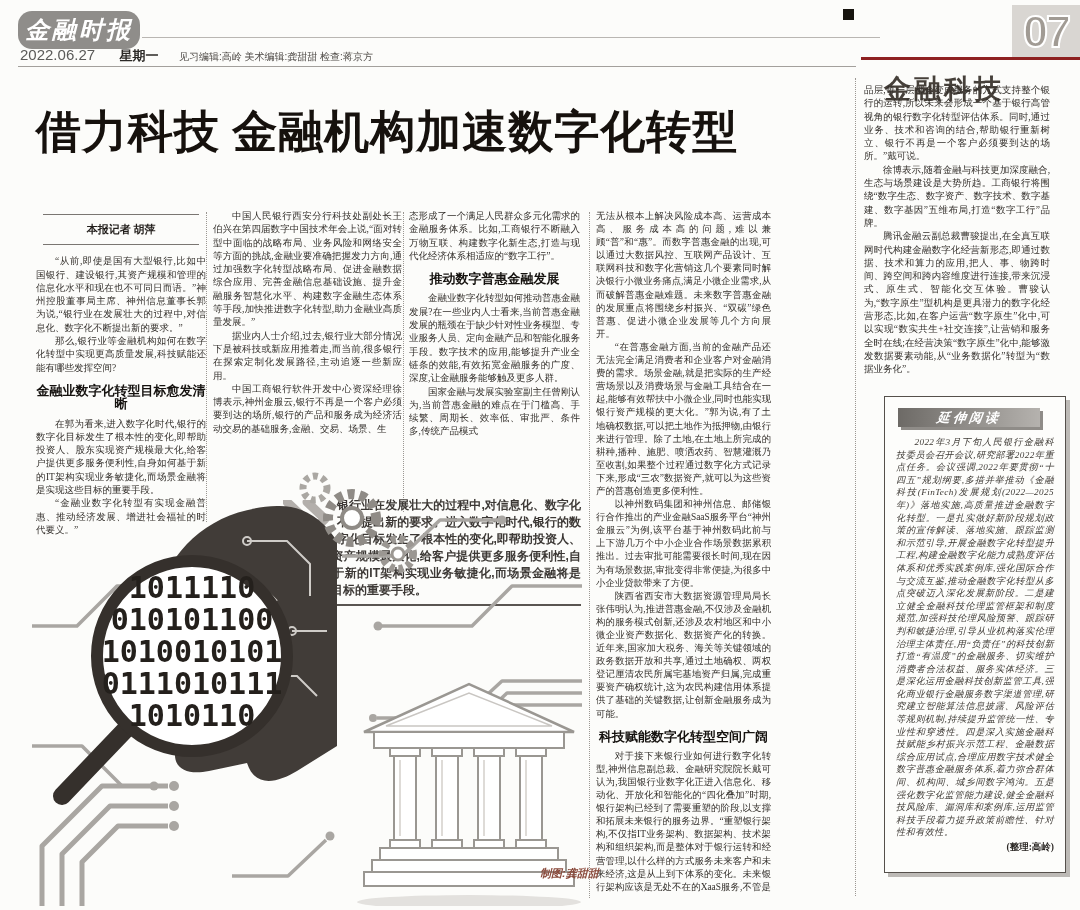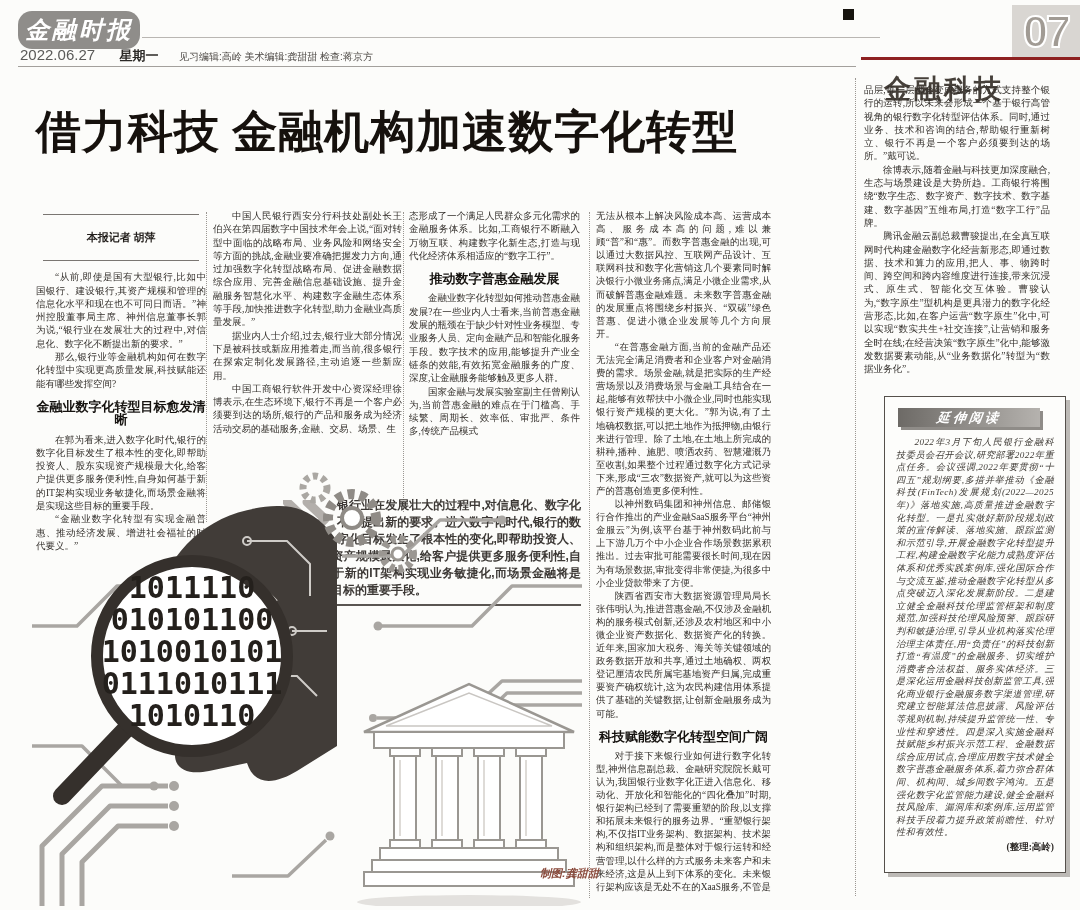--- a/index.html
+++ b/index.html
@@ -31,21 +31,21 @@
   .col p{margin:0;text-indent:2em;}
   .col p.cont{text-indent:0;}
   .subhead{font-family:"Liberation Sans","DejaVu Sans",sans-serif;font-weight:bold;font-size:13px;color:#15120f;
         text-align:center;text-indent:0 !important;margin:9px 0 7px !important;}
   #col1{left:36px;width:170px;}
   #col2{left:213px;width:189px;}
   #col3{left:409px;width:171px;}
   #col4{left:596px;width:175px;height:685px;overflow:hidden;font-size:9.4px;line-height:13.1px;}
   #col5{left:864px;top:84px;width:186px;}
   .byline{width:156px;margin:4px auto 10px;text-align:center;font-size:11px;font-weight:bold;color:#211d1a;
-        border-top:1px solid #7a7672;border-bottom:1px solid #7a7672;padding:16px 0;text-indent:0 !important;}
+        border-top:1px solid #7a7672;border-bottom:1px solid #7a7672;padding:8px 0;text-indent:0 !important;}
   .vrule{position:absolute;width:0;border-left:1px dotted #9b9792;}
   #vr1{left:206px;top:212px;height:310px;}
   #vr2{left:403px;top:212px;height:300px;}
   #vr3{left:589px;top:212px;height:686px;}
   #vr4{left:855px;top:78px;height:818px;}
   
   .pullquote{position:absolute;left:283px;top:497px;width:298px;font-family:"Liberation Sans","DejaVu Sans",sans-serif;
         font-size:12px;line-height:17px;font-weight:bold;color:#3c3835;text-align:justify;}
   .pq-chev{float:left;width:46px;height:38px;margin:3px 8px 2px 0;}
   .pq-rule{margin-left:35px;margin-top:5px;border-top:2px solid #5a5551;}
@@ -100,21 +100,21 @@
     <div>
         <p>在郭为看来,进入数字化时代,银行的数字化目标发生了根本性的变化,即帮助投资人、股东实现资产规模最大化,给客户提供更多服务便利性,自身如何基于新的IT架构实现业务敏捷化,而场景金融将是实现这些目标的重要手段。</p>
         <p>“金融业数字化转型有实现金融普惠、推动经济发展、增进社会福祉的时代要义。”</p>
       </div>
   </div>
 
   <div class="col" id="col2">
     <div>
         <p>中国人民银行西安分行科技处副处长王伯兴在第四届数字中国技术年会上说,“面对转型中面临的战略布局、业务风险和网络安全等方面的挑战,金融业要准确把握发力方向,通过加强数字化转型战略布局、促进金融数据综合应用、完善金融信息基础设施、提升金融服务智慧化水平、构建数字金融生态体系等手段,加快推进数字化转型,助力金融业高质量发展。”</p>
         <p>据业内人士介绍,过去,银行业大部分情况下是被科技或新应用推着走,而当前,很多银行在探索定制化发展路径,主动追逐一些新应用。</p>
-        <p>中国工商银行软件开发中心资深经理徐博表示,在生态环境下,银行不再是一个客户必须要到达的场所,银行的产品和服务成为经济活动交易的基础服务,金融、交易、场景、生</p>
+        <p>中国工商银行软件开发中心资深经理徐博表示,神州金服云,银行不再是一个客户必须要到达的场所,银行的产品和服务成为经济活动交易的基础服务,金融、交易、场景、生</p>
       </div>
   </div>
 
   <div class="col" id="col3">
     <p class="cont">态形成了一个满足人民群众多元化需求的金融服务体系。比如,工商银行不断融入万物互联、构建数字化新生态,打造与现代化经济体系相适应的“数字工行”。</p>
     <div class="subhead">推动数字普惠金融发展</div>
     <div>
         <p>金融业数字化转型如何推动普惠金融发展?在一些业内人士看来,当前普惠金融发展的瓶颈在于缺少针对性业务模型、专业服务人员、定向金融产品和智能化服务手段。数字技术的应用,能够提升产业全链条的效能,有效拓宽金融服务的广度、深度,让金融服务能够触及更多人群。</p>
         <p>国家金融与发展实验室副主任曾刚认为,当前普惠金融的难点在于门槛高、手续繁、周期长、效率低、审批严、条件多,传统产品模式</p>
       </div>

